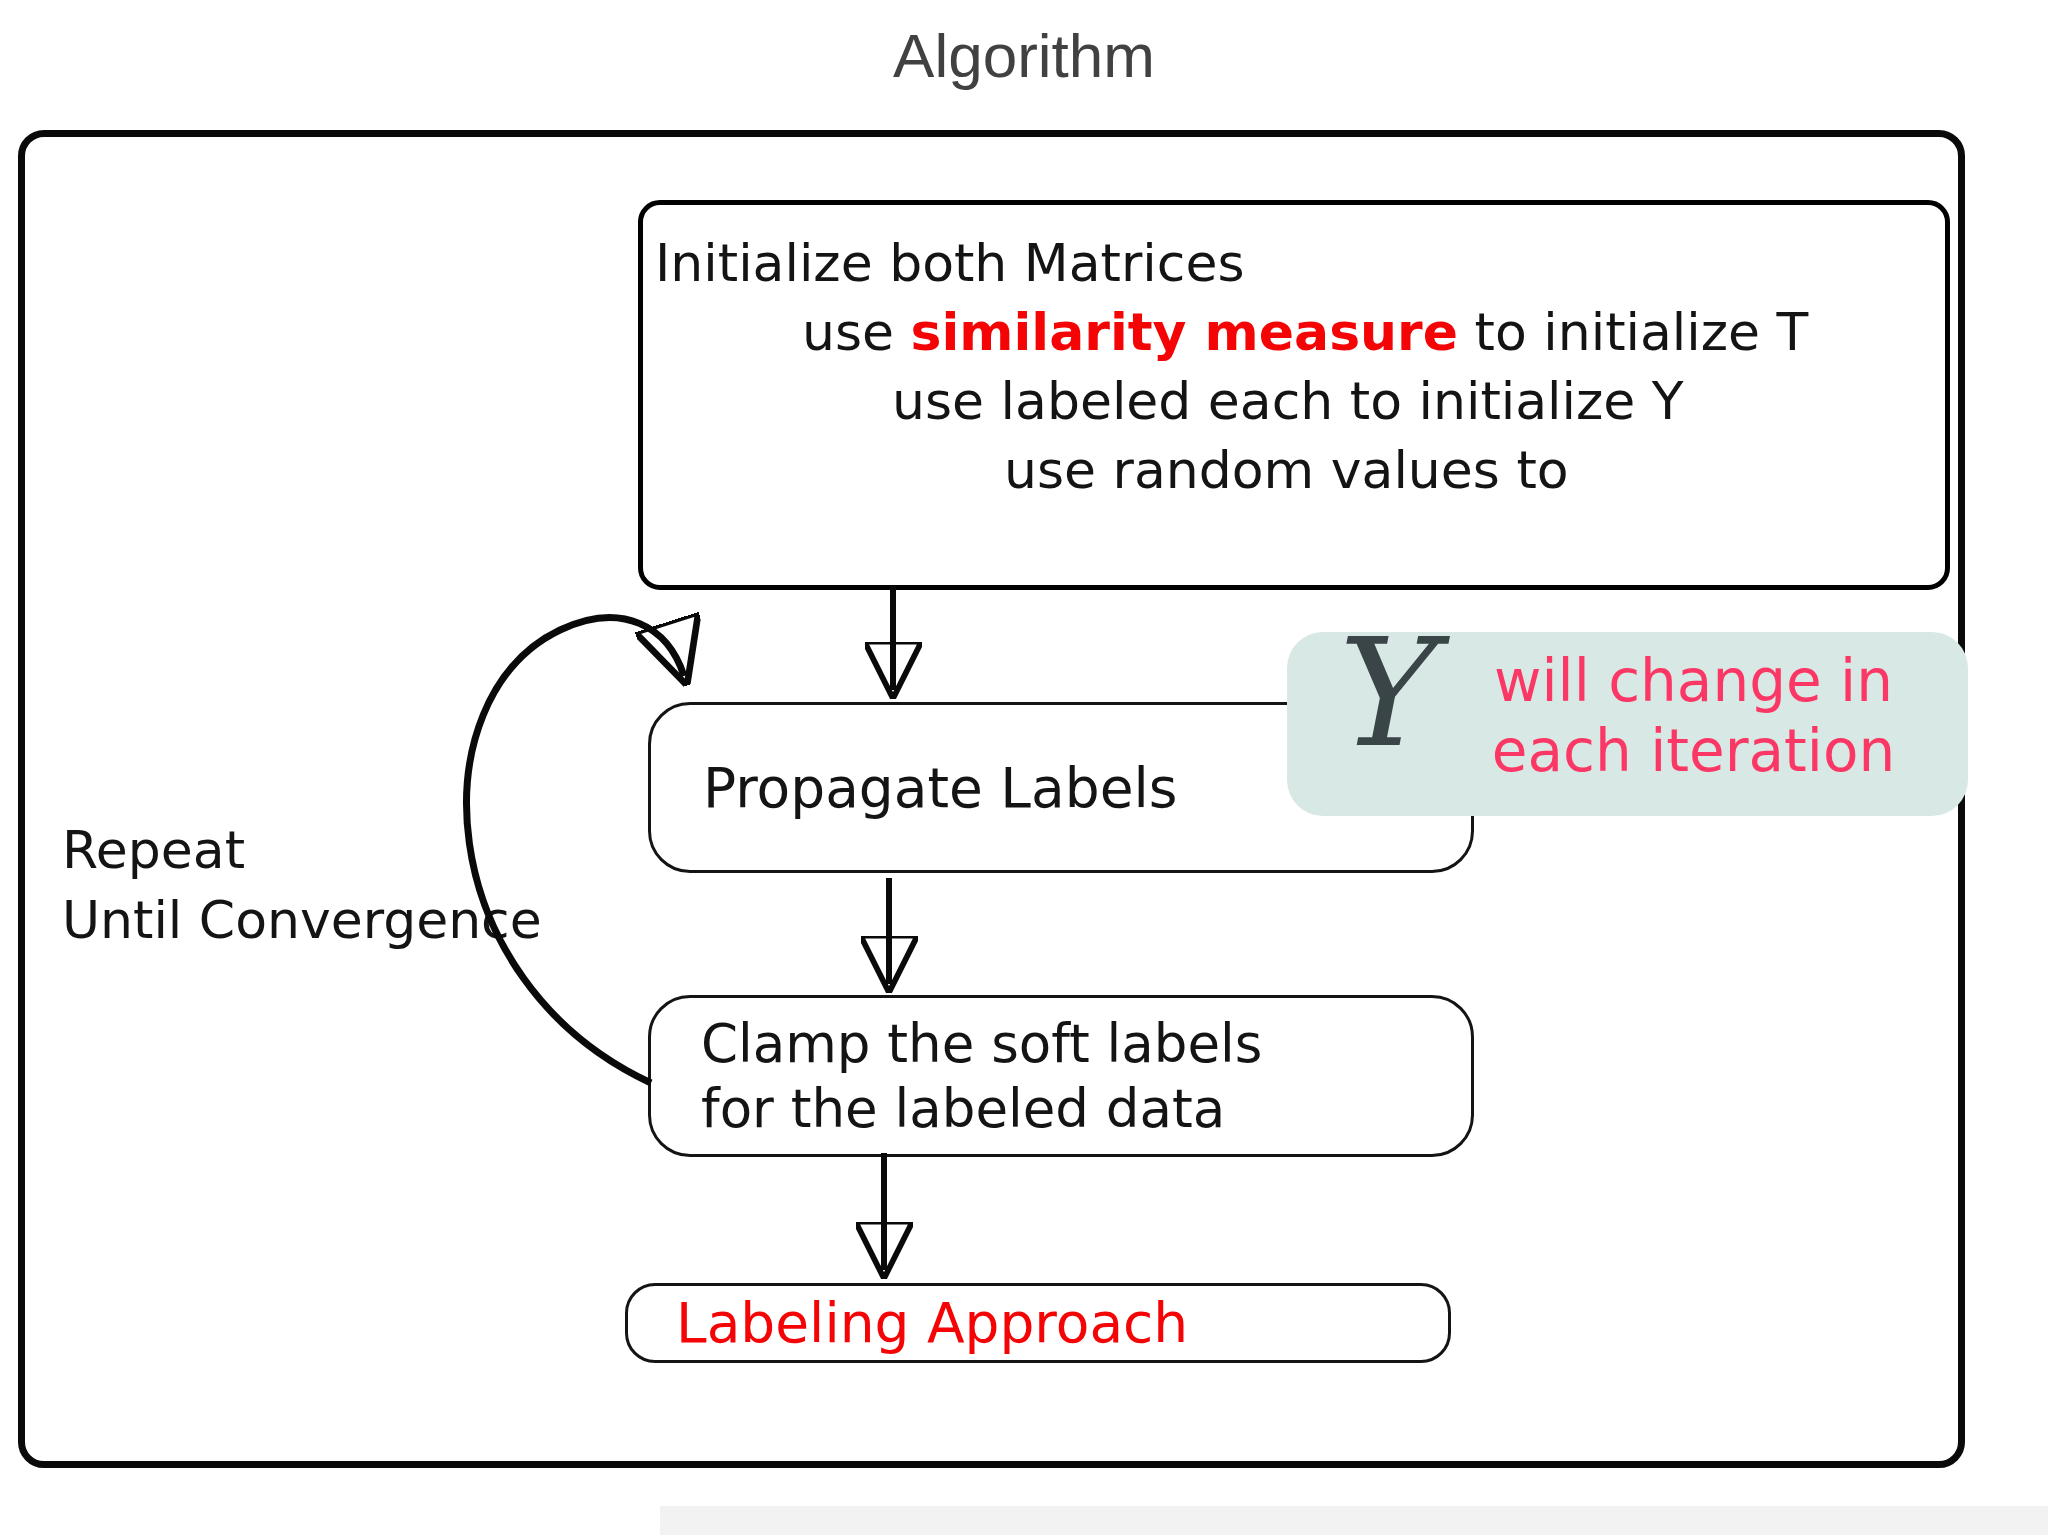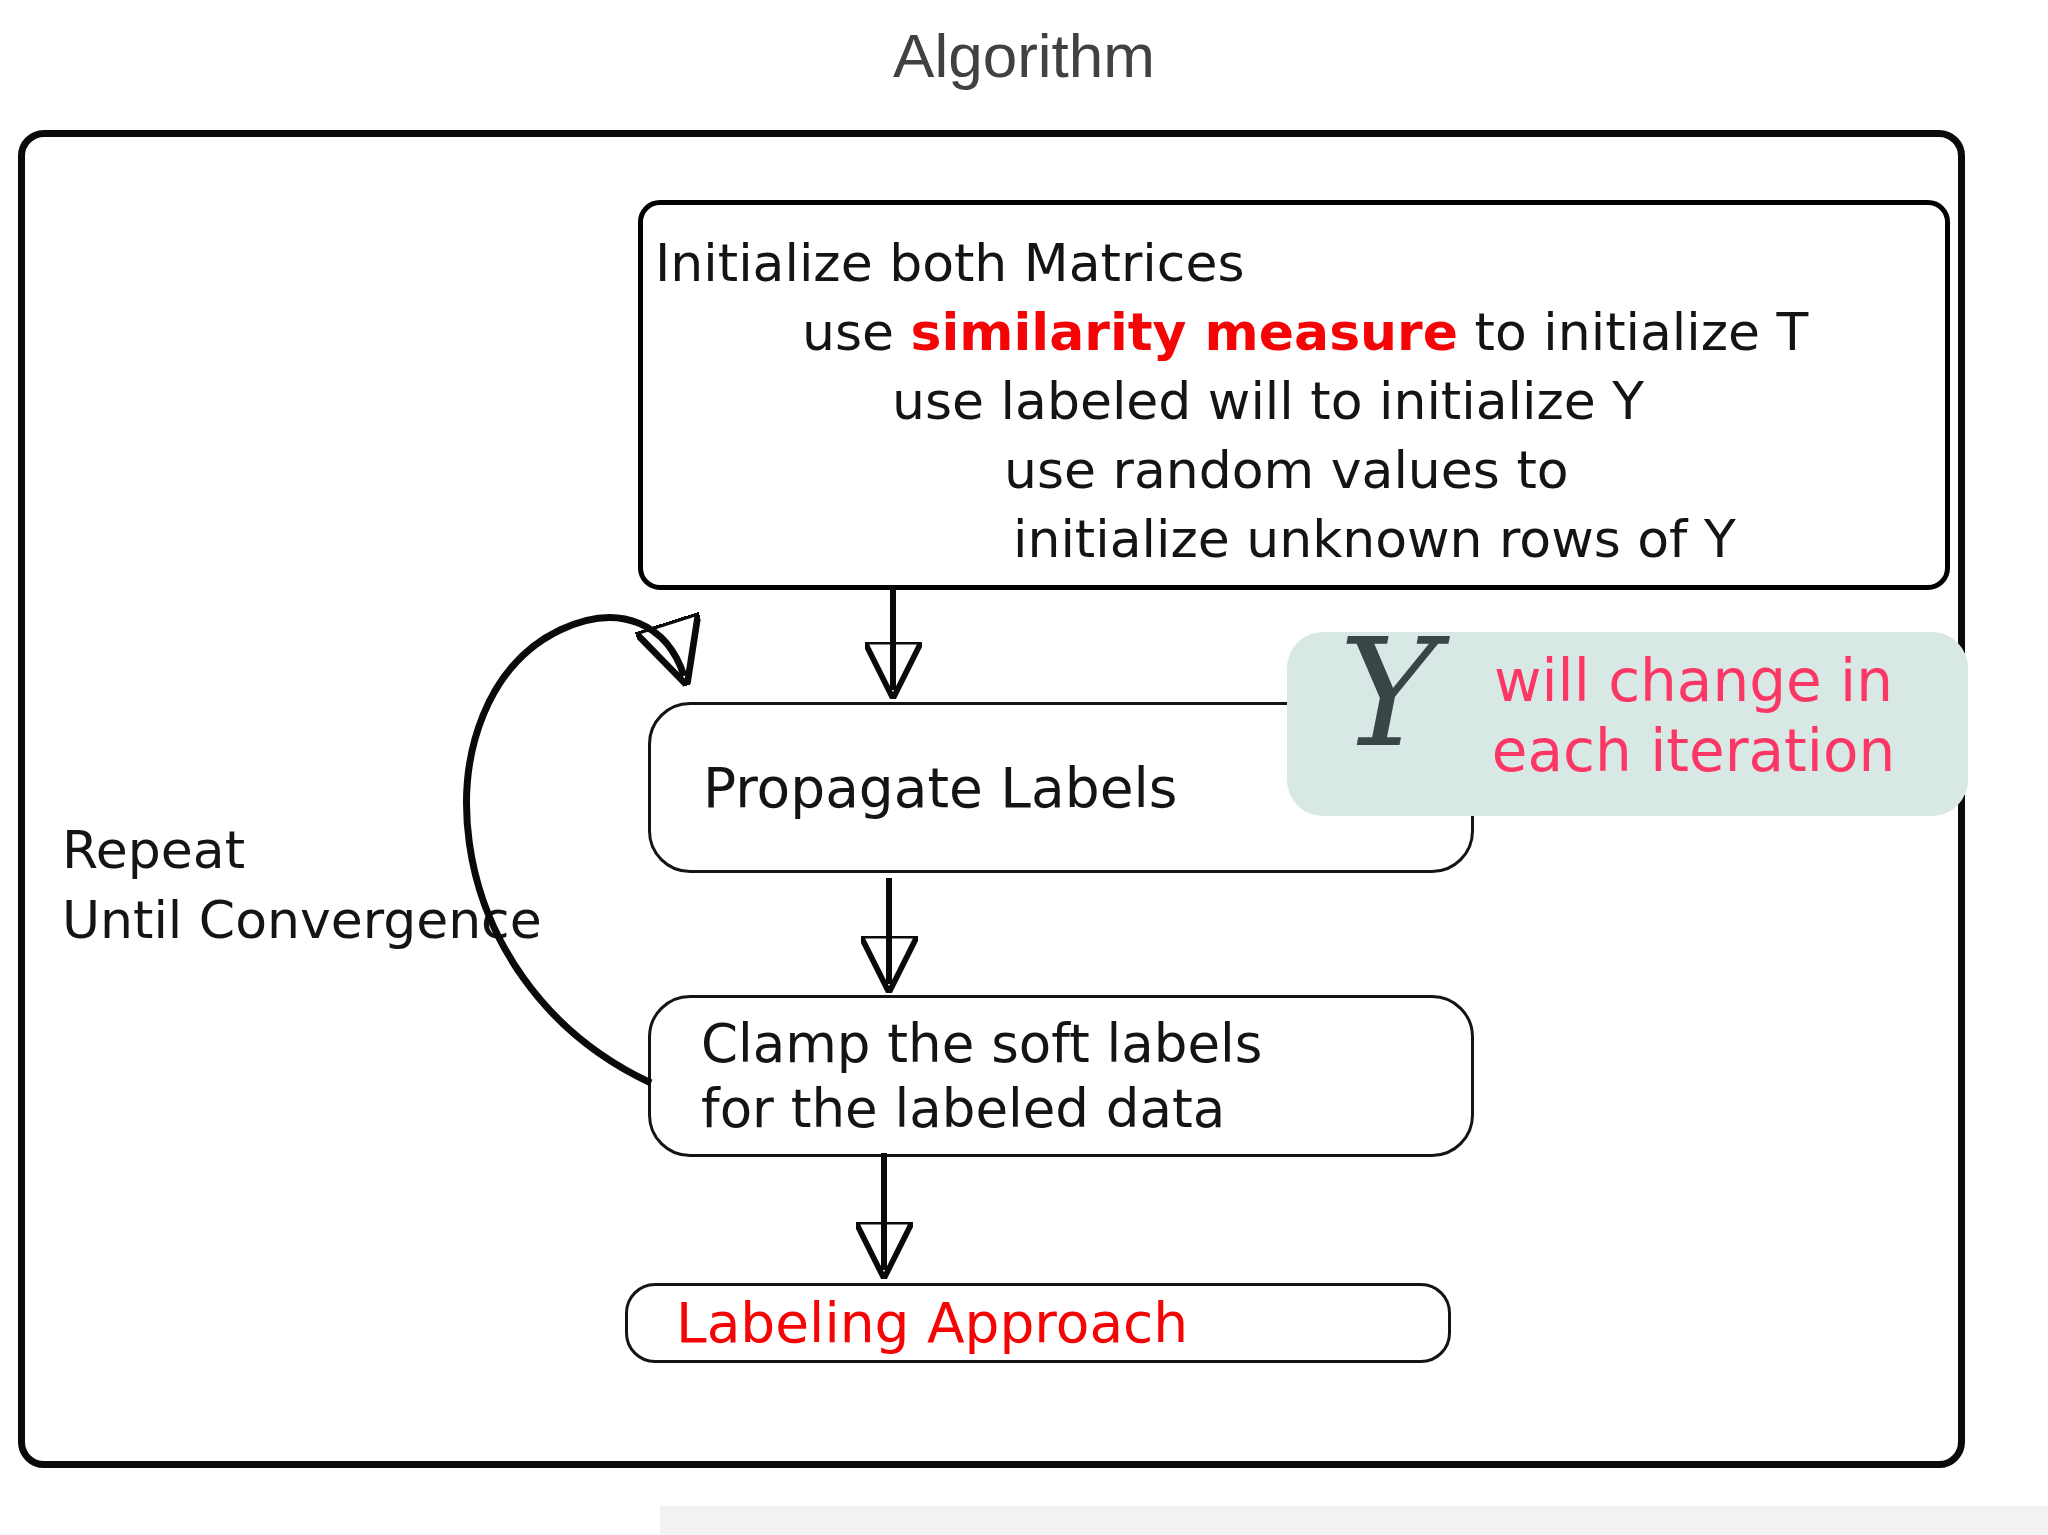--- a/index.html
+++ b/index.html
@@ -58,23 +58,22 @@
 
 <div class="stage">
 
   <div class="title">Algorithm</div>
 
   <div class="frame"></div>
 
   <div class="box init">
     <div class="ind0">Initialize both Matrices</div>
     <div class="ind1"><span>use </span><span class="red">similarity measure</span><span> to initialize T</span></div>
-    <div class="ind2">use labeled will to initialize Y</div>
+    <div class="ind2">use labeled each to initialize Y</div>
     <div class="ind3">use random values to</div>
-    <div class="ind4">initialize unknown rows of Y</div>
   </div>
 
   <div class="box propagate">
     <span>Propagate Labels</span>
   </div>
 
   <div class="box clamp">
     <div>Clamp the soft labels</div>
     <div>for the labeled data</div>
   </div>

